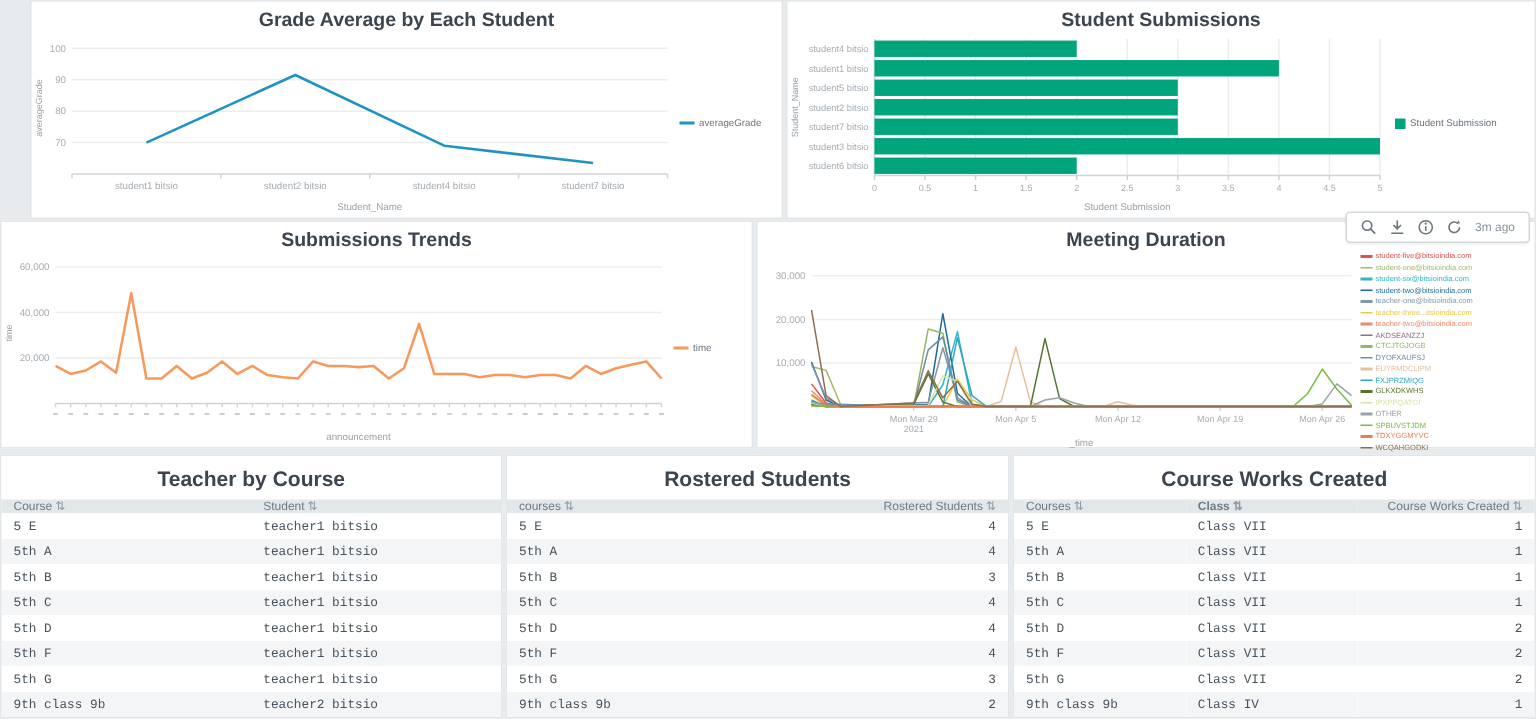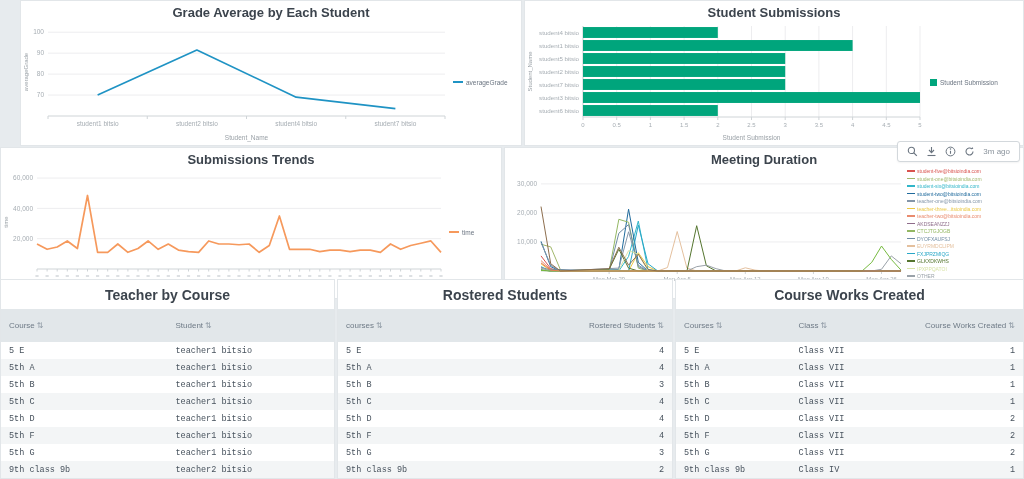--- a/index.html
+++ b/index.html
@@ -29,21 +29,21 @@
   .legend-sm .swatch-line { width:8px; height:1.5px; }
   
   .mini-toolbar { position:absolute; top:-7px; right:3px; display:flex; align-items:center; gap:8px;
     background:#fff; border:1px solid #d3d8dc; border-radius:3px; padding:4px 9px; z-index:5;
     box-shadow:0 1px 2px rgba(0,0,0,0.05); }
   .tb-icon { width:11px; height:11px; cursor:pointer; display:block; }
   .tb-time { font-size:8px; color:#8a939c; }
   
   .table-title { text-align:center; font-size:14px; font-weight:bold; padding:7px 0 6px 0; color:#3c444d; background:#fff; }
   table { width:100%; border-collapse:collapse; table-layout:fixed; }
-  th { background:#e2e7ea; color:#6e7a86; font-size:8px; font-weight:normal; text-align:left; padding:12px 8px; cursor:pointer; white-space:nowrap; }
+  th { background:#e2e7ea; color:#6e7a86; font-size:8px; font-weight:normal; text-align:left; padding:0 8px; cursor:pointer; white-space:nowrap; }
   td { font-family:"Liberation Mono", monospace; font-size:8.5px; color:#47525d; padding:3.5px 8px; white-space:nowrap; overflow:hidden; }
   tr.alt td { background:#f3f5f6; }
   th.right, td.right { text-align:right; }
   .sort-icon { font-size:8px; color:#8d98a3; margin-left:2px; }
   svg text { font-family:"Liberation Sans", sans-serif; }
 </style>
 </head>
 <body>
 
 <div class="dashboard">
@@ -485,21 +485,21 @@
             </tr>
           </tbody>
         </table>
       </div>
     <div class="panel p-t3 table-panel">
         <div class="table-title">Course Works Created</div>
         <table>
           <thead>
             <tr>
               <th style="width: 33%;"><span>Courses</span><span class="sort-icon">⇅</span></th>
-              <th style="width: 33%;"><span>Class</span><span class="sort-icon">⇅</span></th>
+              <th style="width: 33%; font-weight: bold;"><span>Class</span><span class="sort-icon">⇅</span></th>
               <th class="right" style="width: 34%;"><span>Course Works Created</span><span class="sort-icon">⇅</span></th>
             </tr>
           </thead>
           <tbody>
             <tr>
               <td>5 E</td>
               <td>Class VII</td>
               <td class="right">1</td>
             </tr>
             <tr class="alt">

